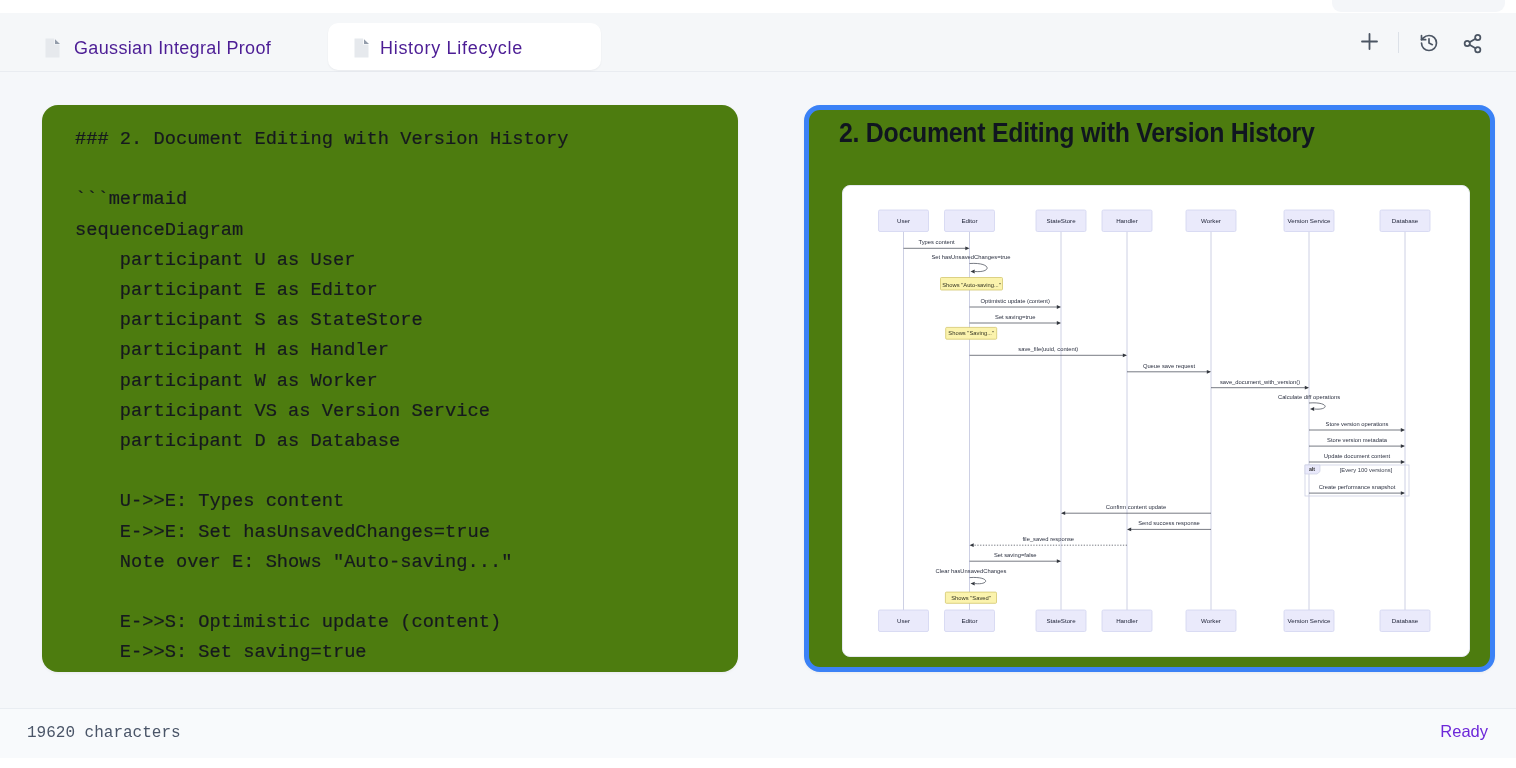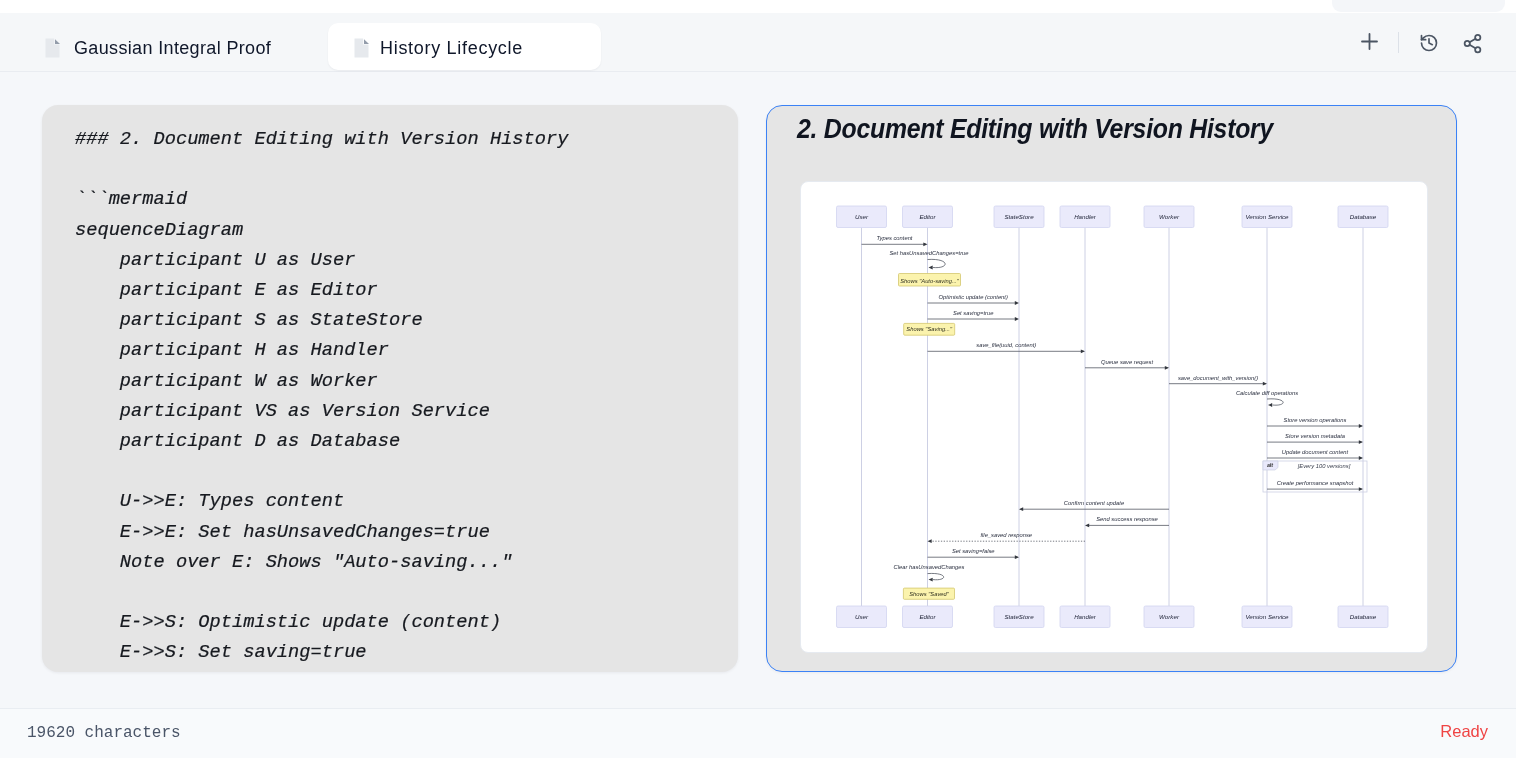--- a/index.html
+++ b/index.html
@@ -2,25 +2,25 @@
 <html><head>
 <meta charset="utf-8">
 <style>
 * { margin:0; padding:0; box-sizing:border-box; }
 html,body { width:1516px; height:768px; overflow:hidden; font-family:"Liberation Sans", sans-serif; background:#f5f7fa; }
 .abs { position:absolute; }
 .topstrip { position:absolute; top:0; left:0; width:1516px; height:13px; background:#ffffff; }
 .toppill { position:absolute; top:0; left:1332px; width:173px; height:12px; background:#f4f6f9; border-radius:0 0 9px 9px; }
 .tabbar { position:absolute; top:13px; left:0; width:1516px; height:59px; background:#f5f7f9; border-bottom:1px solid #e9ecf1; }
 .tab-active { position:absolute; top:23px; left:328px; width:273px; height:47px; background:#ffffff; border-radius:10px; box-shadow:0 1px 2px rgba(16,24,40,.05); }
-.tabtext { position:absolute; font-size:18px; color:#0f172a; white-space:nowrap; }
+.tabtext { position:absolute; font-size:18px; color:#4c1d95; white-space:nowrap; }
 .fileicon { position:absolute; }
 .statusbar { position:absolute; top:708px; left:0; width:1516px; height:50px; background:#f8fafc; border-top:1px solid #e9edf2; }
 .bottomstrip { position:absolute; top:758px; left:0; width:1516px; height:10px; background:#ffffff; }
-.card { position:absolute; top:105px; height:567px; background:#e5e5e5; border-radius:16px;font-style:italic; }
+.card { position:absolute; top:105px; height:567px; background:#4d7c0f; border-radius:16px; }
 pre.code { font-family:"Liberation Mono", monospace; font-size:18.7px; line-height:30.2px; color:#16191f; -webkit-text-stroke:0.2px #16191f; position:absolute; left:33px; top:19px; white-space:pre; }
 .h3 { position:absolute; left:30px; top:6px; font-weight:bold; font-size:28.5px; color:#101520; white-space:nowrap; transform:scaleX(0.872); transform-origin:left top; letter-spacing:-0.3px; }
 .diagbox { position:absolute; left:33px; top:75px; width:628px; height:472px; border:1px solid #e6eaf0; border-radius:8px; background:#fff; }
 .icbtn { position:absolute; }
 </style>
 </head>
 <body>
 <div class="tabbar"></div>
 <div class="topstrip"></div>
 <div class="toppill"></div>
@@ -69,21 +69,21 @@
     participant D as Database
 
     U-&gt;&gt;E: Types content
     E-&gt;&gt;E: Set hasUnsavedChanges=true
     Note over E: Shows "Auto-saving..."
 
     E-&gt;&gt;S: Optimistic update (content)
     E-&gt;&gt;S: Set saving=true</pre>
 </div>
 
-<div class="card" style="left:766px; width:691px; border:1px solid #3b82f6; box-shadow:0 1px 3px rgba(16,24,40,.05);text-align:right;">
+<div class="card" style="left:804px; width:691px; border:5px solid #3b82f6; box-shadow:0 1px 3px rgba(16,24,40,.05);text-align:right;">
   <div class="h3">2. Document Editing with Version History</div>
   <div class="diagbox">
   <svg width="626" height="470" viewBox="0 0 626 470" font-family="Liberation Sans, sans-serif" style="margin:-1px 0 0 -1px; display:block;">
     <g stroke="#cdd0e4" stroke-width="1">
       <line x1="61.5" y1="46.5" x2="61.5" y2="425"></line>
       <line x1="127.5" y1="46.5" x2="127.5" y2="425"></line>
       <line x1="219" y1="46.5" x2="219" y2="425"></line>
       <line x1="285" y1="46.5" x2="285" y2="425"></line>
       <line x1="369" y1="46.5" x2="369" y2="425"></line>
       <line x1="467" y1="46.5" x2="467" y2="425"></line>
@@ -198,13 +198,13 @@
     <path d="M463 280 h15 v6.5 l-3 2.5 h-12 z" fill="#e9e9fb" stroke="#ccd0e3" stroke-width="0.7"></path>
     <text x="470" y="286.3" font-size="5.3" font-weight="bold" fill="#333" text-anchor="middle">alt</text>
     <text x="524" y="287" font-size="5.8" fill="#3a3f4d" text-anchor="middle">[Every 100 versions]</text>
   </svg>
   </div>
 </div>
 
 <div class="statusbar"></div>
 <div class="bottomstrip"></div>
 <div class="abs" style="left:27px; top:724px; font-family:Liberation Mono, monospace; font-size:16px; color:#4a5568;">19620 characters</div>
-<div class="abs" style="right:28px; top:722px; font-size:16.5px; color:#ef4444;">Ready</div>
+<div class="abs" style="right:28px; top:722px; font-size:16.5px; color:#6d28d9;">Ready</div>
 
 </body></html>

